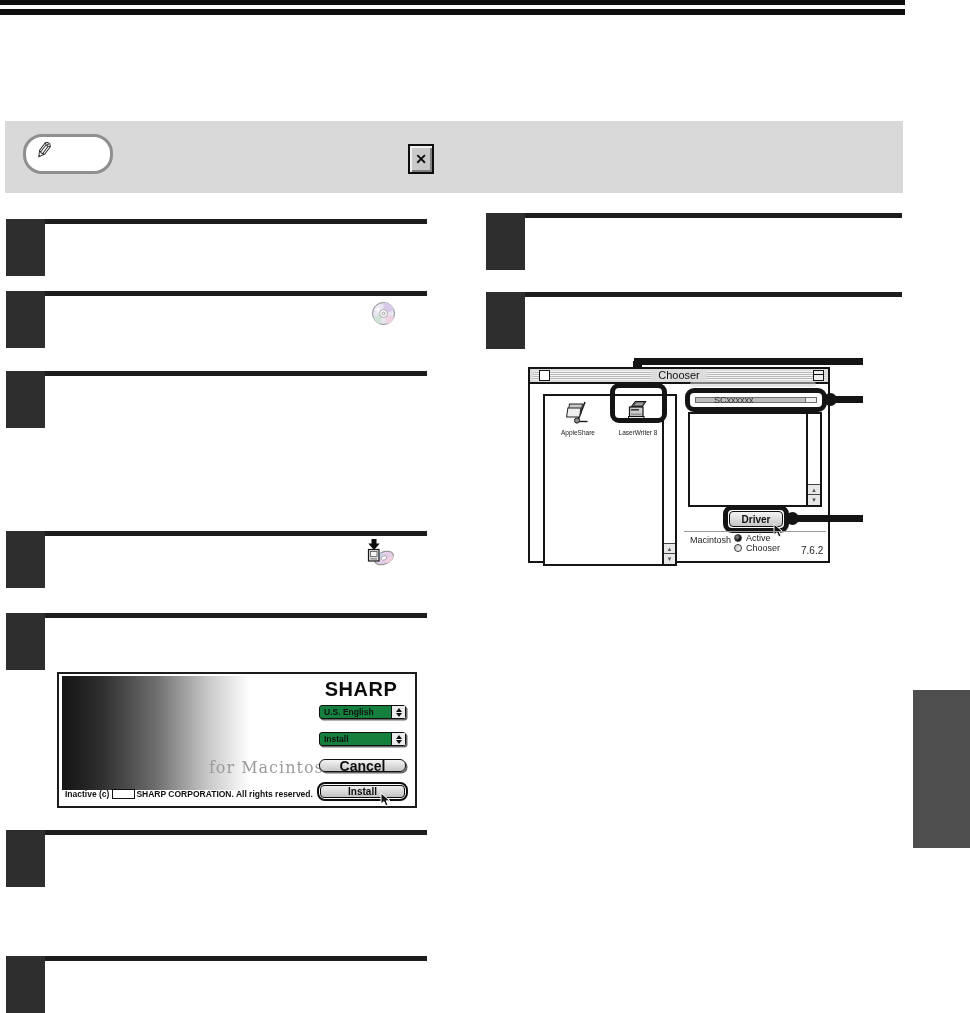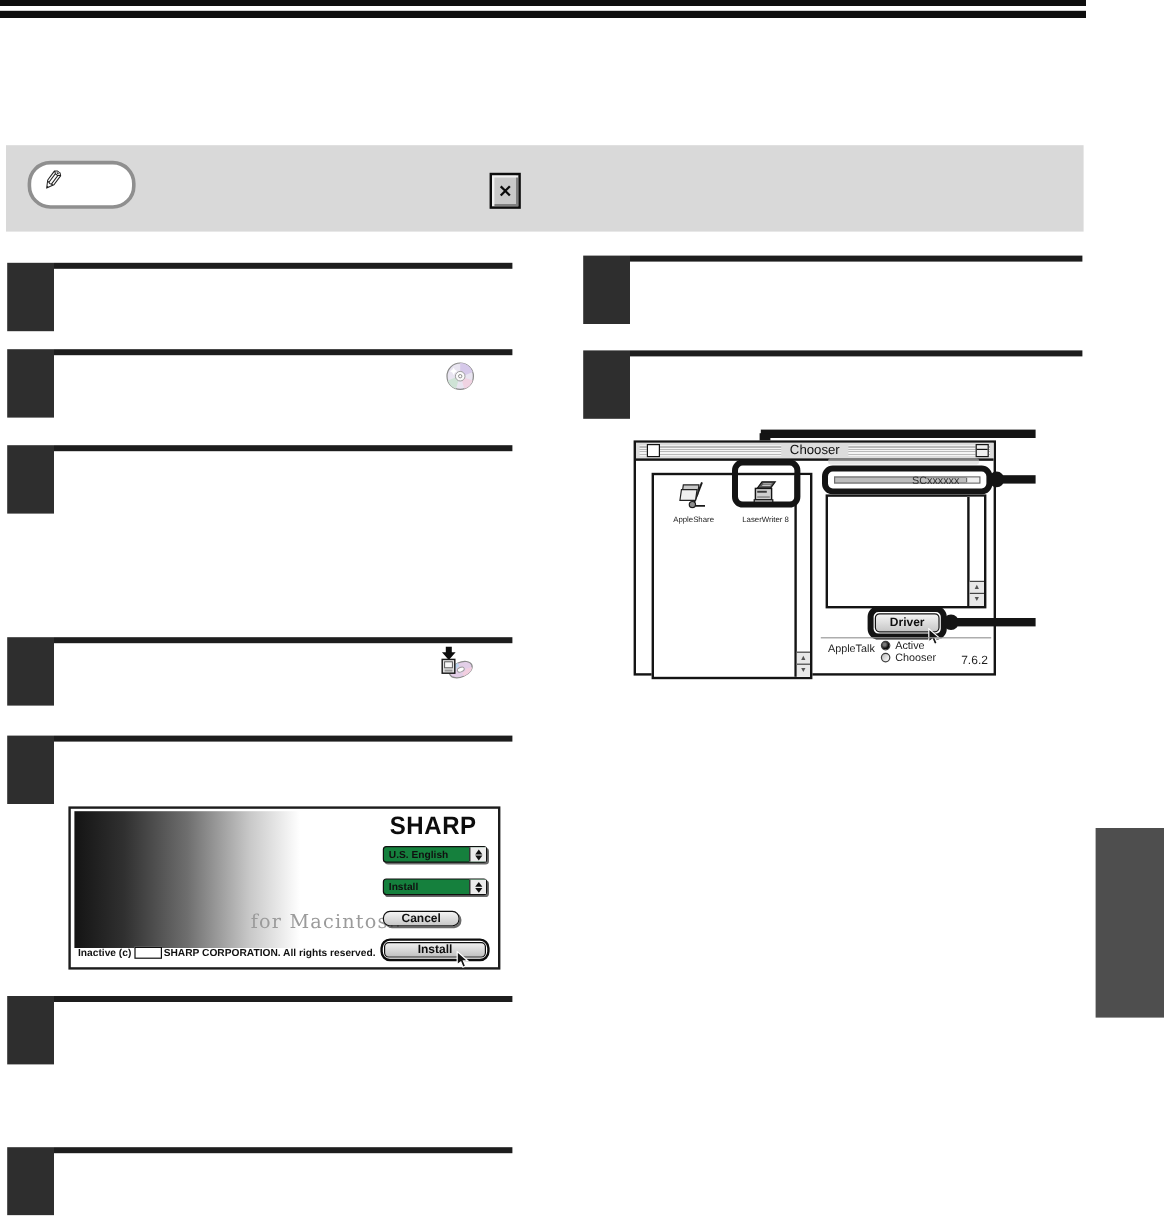--- a/index.html
+++ b/index.html
@@ -49,21 +49,21 @@
             border:2px solid #141414;box-sizing:border-box;}
   .devscroll{position:absolute;right:0;top:0;bottom:0;width:11px;border-left:2px solid #141414;background:#fff;}
   .scrollbtn{position:absolute;left:0;right:0;height:10px;border-top:1px solid #444;
              display:flex;align-items:center;justify-content:center;font-size:6px;color:#555;background:#e8e8e8;}
   .devitem{position:absolute;width:50px;text-align:center;}
   .devlabel{font-size:6.5px;color:#222;margin-top:1px;white-space:nowrap;}
   .thick-callout{position:absolute;border:5px solid #141414;border-radius:9px;box-sizing:border-box;background:transparent;}
 
   .listhdr-row{position:absolute;left:5px;top:4px;right:5px;bottom:4px;background:#bdbdbd;
                border:1px solid #6e6e6e;display:flex;align-items:center;}
-  .listhdr-text{font-size:9px;color:#2f2f2f;padding-left:18px;flex:1;margin-left:46px;}
+  .listhdr-text{font-size:9px;color:#2f2f2f;padding-left:18px;flex:1;}
   .listhdr-gap{width:10px;align-self:stretch;background:#efefef;border-left:1px solid #6e6e6e;}
 
   .printerlist{position:absolute;left:158px;top:43px;width:134px;height:95px;background:#fff;
                border:2px solid #141414;box-sizing:border-box;}
   .plscroll{position:absolute;right:0;top:0;bottom:0;width:12px;border-left:2px solid #141414;background:#fff;}
 
   .macbtn{background:linear-gradient(#f4f4f4,#c7c7c7);border:1.5px solid #111;border-radius:4px;
           display:flex;align-items:center;justify-content:center;font-weight:bold;color:#101010;}
   .sep{position:absolute;height:1px;background:#9a9a9a;}
   .radio{position:absolute;width:8px;height:8px;border-radius:50%;border:1.5px solid #3c3c3c;box-sizing:border-box;}
@@ -88,21 +88,21 @@
   .pdi-col{position:absolute;left:258px;top:0;width:92px;}
   .pdi-brand{position:absolute;left:0;top:5px;width:88px;text-align:center;font-size:20px;font-weight:900;
              letter-spacing:.5px;color:#0c0c0c;transform:scaleY(1.05);line-height:1;}
   .macpopup{position:absolute;left:2px;width:87px;height:14px;background:#15803d;border:1.5px solid #101010;
             border-radius:3px;box-shadow:1.5px 1.5px 0 #6a6a6a;display:flex;align-items:stretch;box-sizing:border-box;}
   .macpopup .lbl{flex:1;font-size:8.5px;font-weight:bold;color:#101010;display:flex;align-items:center;padding-left:4px;}
   .macpopup .arr{width:13px;border-left:1.5px solid #101010;display:flex;flex-direction:column;
                  align-items:center;justify-content:center;gap:1px;background:#ececec;}
   .tri-up{width:0;height:0;border-left:3px solid transparent;border-right:3px solid transparent;border-bottom:4px solid #101010;}
   .tri-down{width:0;height:0;border-left:3px solid transparent;border-right:3px solid transparent;border-top:4px solid #101010;}
-  .pdi-btn{position:absolute;left:2px;width:64px;height:13px;font-size:10px;box-shadow:1.5px 1.5px 0 #6a6a6a;
+  .pdi-btn{position:absolute;left:2px;width:87px;height:13px;font-size:14px;box-shadow:1.5px 1.5px 0 #6a6a6a;
            border-radius:6px;box-sizing:border-box;}
   .pdi-default{position:absolute;left:0;width:91px;height:19px;border:2.5px solid #0d0d0d;border-radius:8px;
                padding:1px;box-sizing:border-box;background:#fff;}
   .pdi-default .inner{width:100%;height:100%;border-radius:4px;border:1px solid #0d0d0d;box-sizing:border-box;
                background:linear-gradient(#f0f0f0,#c2c2c2);display:flex;align-items:center;justify-content:center;
                font-weight:bold;font-size:10px;color:#0d0d0d;}
   .cursor{position:absolute;width:14px;height:16px;}
 </style>
 </head>
 <body>
@@ -224,21 +224,21 @@
       </div>
 
       <div class="thick-callout" style="left:193px;top:136px;width:66px;height:28px;">
         <div class="macbtn" style="position:absolute;left:1px;top:1px;right:1px;bottom:1px;font-size:10px;">Driver</div>
         <svg class="cursor" style="left:44px;top:13px;" viewBox="0 0 14 16">
           <path d="M2,1 L2,12 L5,9.6 L6.8,14 L9,13 L7.2,8.8 L11,8.8 Z" fill="#141414" stroke="#fff" stroke-width="1"></path>
         </svg>
       </div>
 
       <div class="sep" style="left:154px;top:162px;width:142px;"></div>
-      <span class="smalltext" style="position:absolute;left:160px;top:167px;">AppleTalk</span>
+      <span class="smalltext" style="position:absolute;left:160px;top:167px;">Macintosh</span>
       <div class="radio on" style="left:204px;top:165px;"></div>
       <span class="smalltext" style="position:absolute;left:216px;top:165px;">Active</span>
       <div class="radio off" style="left:204px;top:175px;"></div>
       <span class="smalltext" style="position:absolute;left:216px;top:175px;">Chooser</span>
       <span class="smalltext" style="position:absolute;left:271px;top:177px;font-size:10px;">7.6.2</span>
     </div>
 
     <div class="callout-dot" style="left:296px;top:35px;"></div>
     <div class="callout-line" style="left:302px;top:38px;width:33px;"></div>
 

